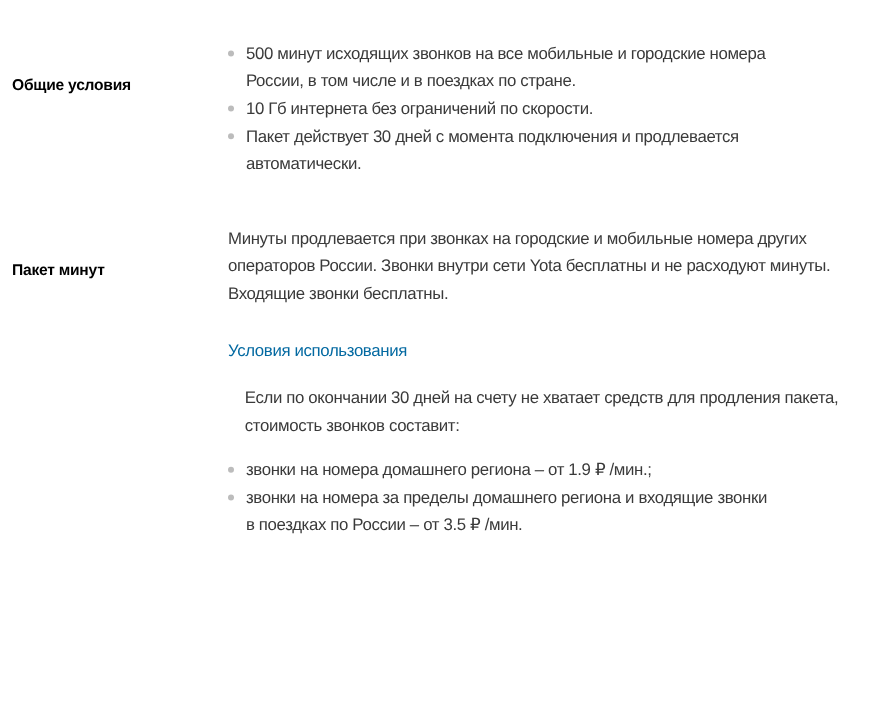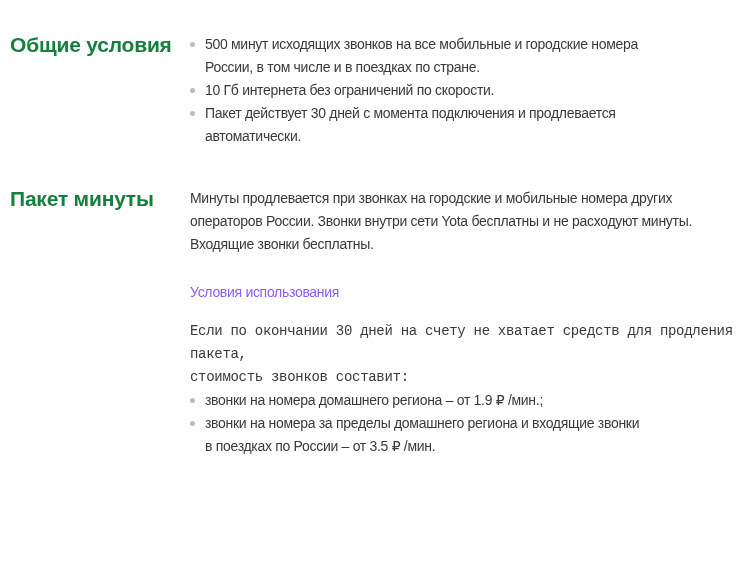--- a/index.html
+++ b/index.html
@@ -21,44 +21,44 @@
   .row {
     display: flex;
     align-items: flex-start;
   }
   .row + .row {
     margin-top: 39px;
   }
   .label {
     flex: 0 0 180px;
     width: 180px;
-    font-size: 21px;
+    font-size: 13px;
     font-weight: bold;
     letter-spacing: -0.2px;
     line-height: 23px;
-    color: #15803d;
+    color: #000000;
+    margin-top: 26px;
   }
   .content {
     flex: 1 1 auto;
     min-width: 0;
     font-size: 14px;
     line-height: 23px;
     letter-spacing: -0.3px;
   }
   .par {
     margin: 0 0 25px 0;
     white-space: pre-line;
   }
   .par.last {
-    margin: 0;
-    font-family: Liberation Mono, monospace;
+    margin: 14px;
   }
   .subhead {
     margin: 0 0 16px 0;
-    color: #8b5cf6;
+    color: #0369a1;
     white-space: pre-line;
   }
   ul.bullets {
     list-style: none;
     margin: 0;
     padding: 0;
   }
   ul.bullets li {
     position: relative;
     padding-left: 15px;
@@ -87,21 +87,21 @@
         <li>500 минут исходящих звонков на все мобильные и городские номера
 России, в том числе и в поездках по стране.</li>
         <li>10 Гб интернета без ограничений по скорости.</li>
         <li>Пакет действует 30 дней с момента подключения и продлевается
 автоматически.</li>
       </ul>
     </div>
   </section>
 
   <section class="row">
-    <div class="label">Пакет минуты</div>
+    <div class="label">Пакет минут</div>
     <div class="content">
       <p class="par">Минуты продлевается при звонках на городские и мобильные номера других
 операторов России. Звонки внутри сети Yota бесплатны и не расходуют минуты.
 Входящие звонки бесплатны.</p>
       <p class="subhead">Условия использования</p>
       <p class="par last">Если по окончании 30 дней на счету не хватает средств для продления пакета,
 стоимость звонков составит:</p>
       <ul class="bullets">
         <li>звонки на номера домашнего региона – от 1.9 ₽ /мин.;</li>
         <li>звонки на номера за пределы домашнего региона и входящие звонки

